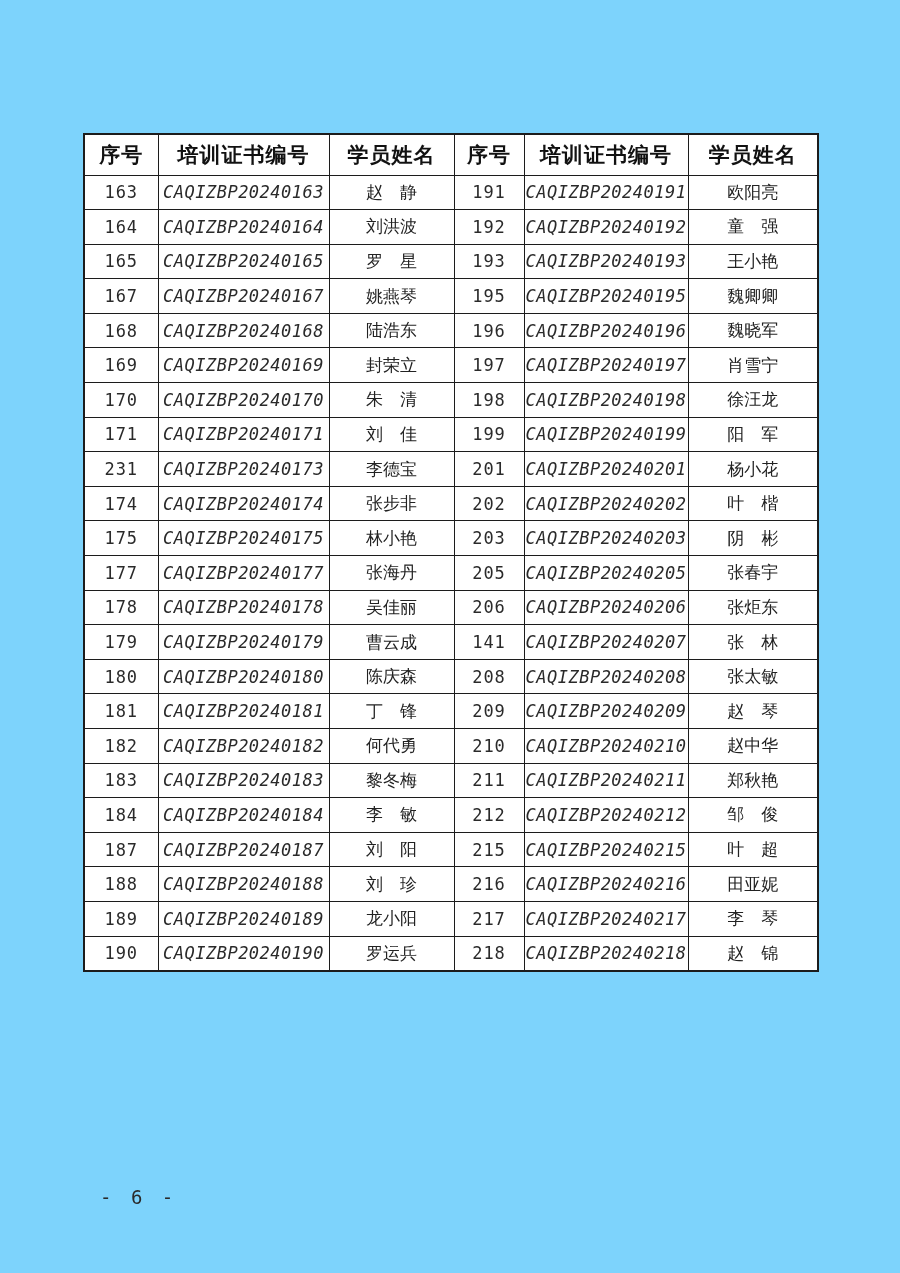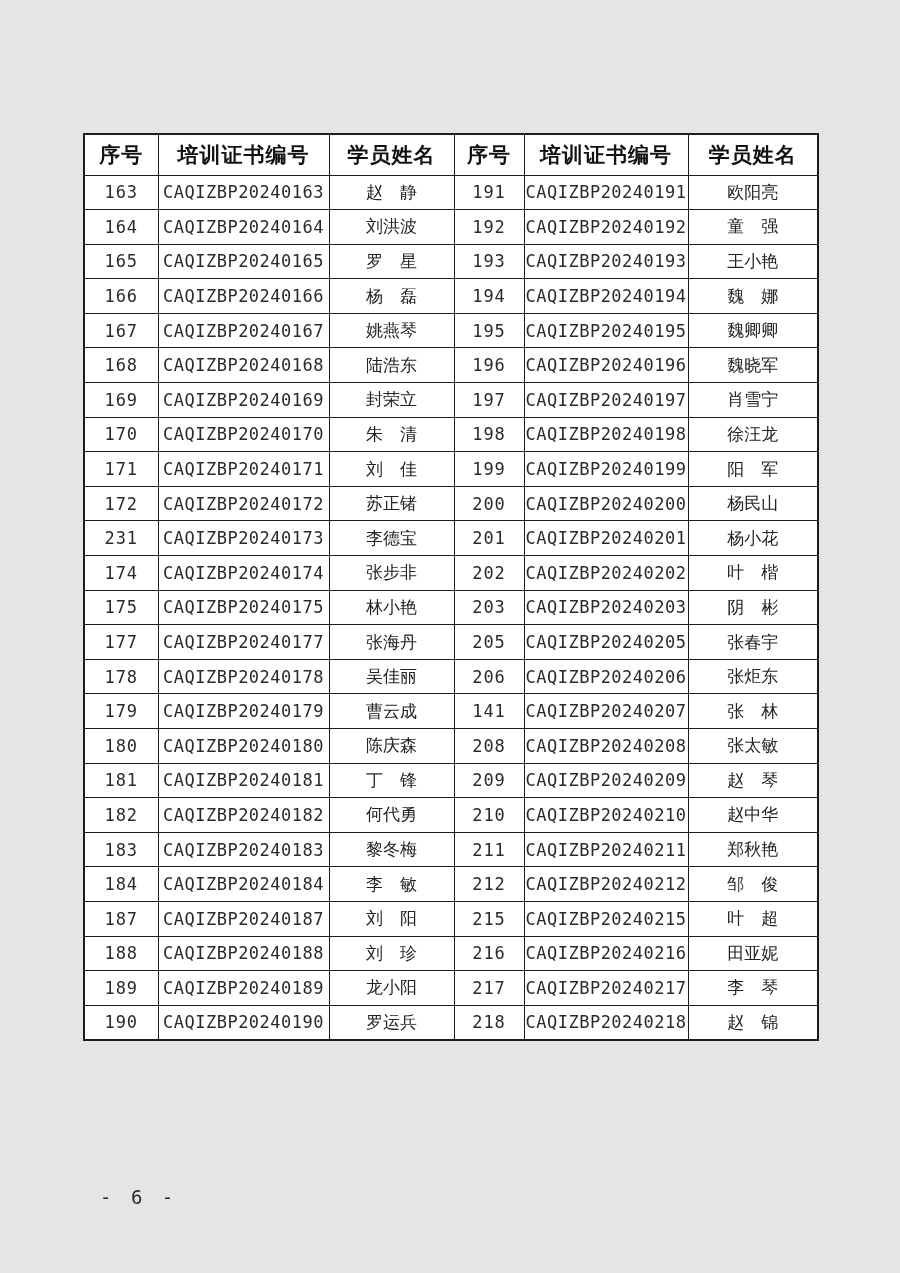--- a/index.html
+++ b/index.html
@@ -7,21 +7,21 @@
     width: 900px;
     height: 1273px;
     background: #ffffff;
     font-family: "Liberation Sans", sans-serif;
     color: #1f1f1f;
   }
   .page {
     position: relative;
     width: 900px;
     height: 1273px;
-    background: #e5e5e5;
+    background: #7dd3fc;
     overflow: hidden;
   }
   table.cert-table {
     position: absolute;
     left: 83px;
     top: 133px;
     width: 734px;
     border-collapse: collapse;
     table-layout: fixed;
     background: #ffffff;
@@ -52,20 +52,21 @@
     font-family: "DejaVu Sans Mono", "Liberation Mono", monospace;
     font-size: 16px;
     letter-spacing: 1px;
     color: #2a2a2a;
   }
   td.col-cert {
     font-family: "DejaVu Sans Mono", "Liberation Mono", monospace;
     font-size: 15px;
     letter-spacing: 0.5px;
     color: #2a2a2a;
+    font-style: italic;
   }
   td.col-name {
     font-size: 17px;
     color: #222222;
   }
   .page-number {
     position: absolute;
     left: 100px;
     top: 1186px;
     font-size: 19px;
@@ -117,28 +118,20 @@
         </tr>
         <tr>
           <td class="col-index">165</td>
           <td class="col-cert">CAQIZBP20240165</td>
           <td class="col-name">罗　星</td>
           <td class="col-index">193</td>
           <td class="col-cert">CAQIZBP20240193</td>
           <td class="col-name">王小艳</td>
         </tr>
         <tr>
-          <td class="col-index">166</td>
-          <td class="col-cert">CAQIZBP20240166</td>
-          <td class="col-name">杨　磊</td>
-          <td class="col-index">194</td>
-          <td class="col-cert">CAQIZBP20240194</td>
-          <td class="col-name">魏　娜</td>
-        </tr>
-        <tr>
           <td class="col-index">167</td>
           <td class="col-cert">CAQIZBP20240167</td>
           <td class="col-name">姚燕琴</td>
           <td class="col-index">195</td>
           <td class="col-cert">CAQIZBP20240195</td>
           <td class="col-name">魏卿卿</td>
         </tr>
         <tr>
           <td class="col-index">168</td>
           <td class="col-cert">CAQIZBP20240168</td>
@@ -165,28 +158,20 @@
         </tr>
         <tr>
           <td class="col-index">171</td>
           <td class="col-cert">CAQIZBP20240171</td>
           <td class="col-name">刘　佳</td>
           <td class="col-index">199</td>
           <td class="col-cert">CAQIZBP20240199</td>
           <td class="col-name">阳　军</td>
         </tr>
         <tr>
-          <td class="col-index">172</td>
-          <td class="col-cert">CAQIZBP20240172</td>
-          <td class="col-name">苏正锗</td>
-          <td class="col-index">200</td>
-          <td class="col-cert">CAQIZBP20240200</td>
-          <td class="col-name">杨民山</td>
-        </tr>
-        <tr>
           <td class="col-index">231</td>
           <td class="col-cert">CAQIZBP20240173</td>
           <td class="col-name">李德宝</td>
           <td class="col-index">201</td>
           <td class="col-cert">CAQIZBP20240201</td>
           <td class="col-name">杨小花</td>
         </tr>
         <tr>
           <td class="col-index">174</td>
           <td class="col-cert">CAQIZBP20240174</td>

